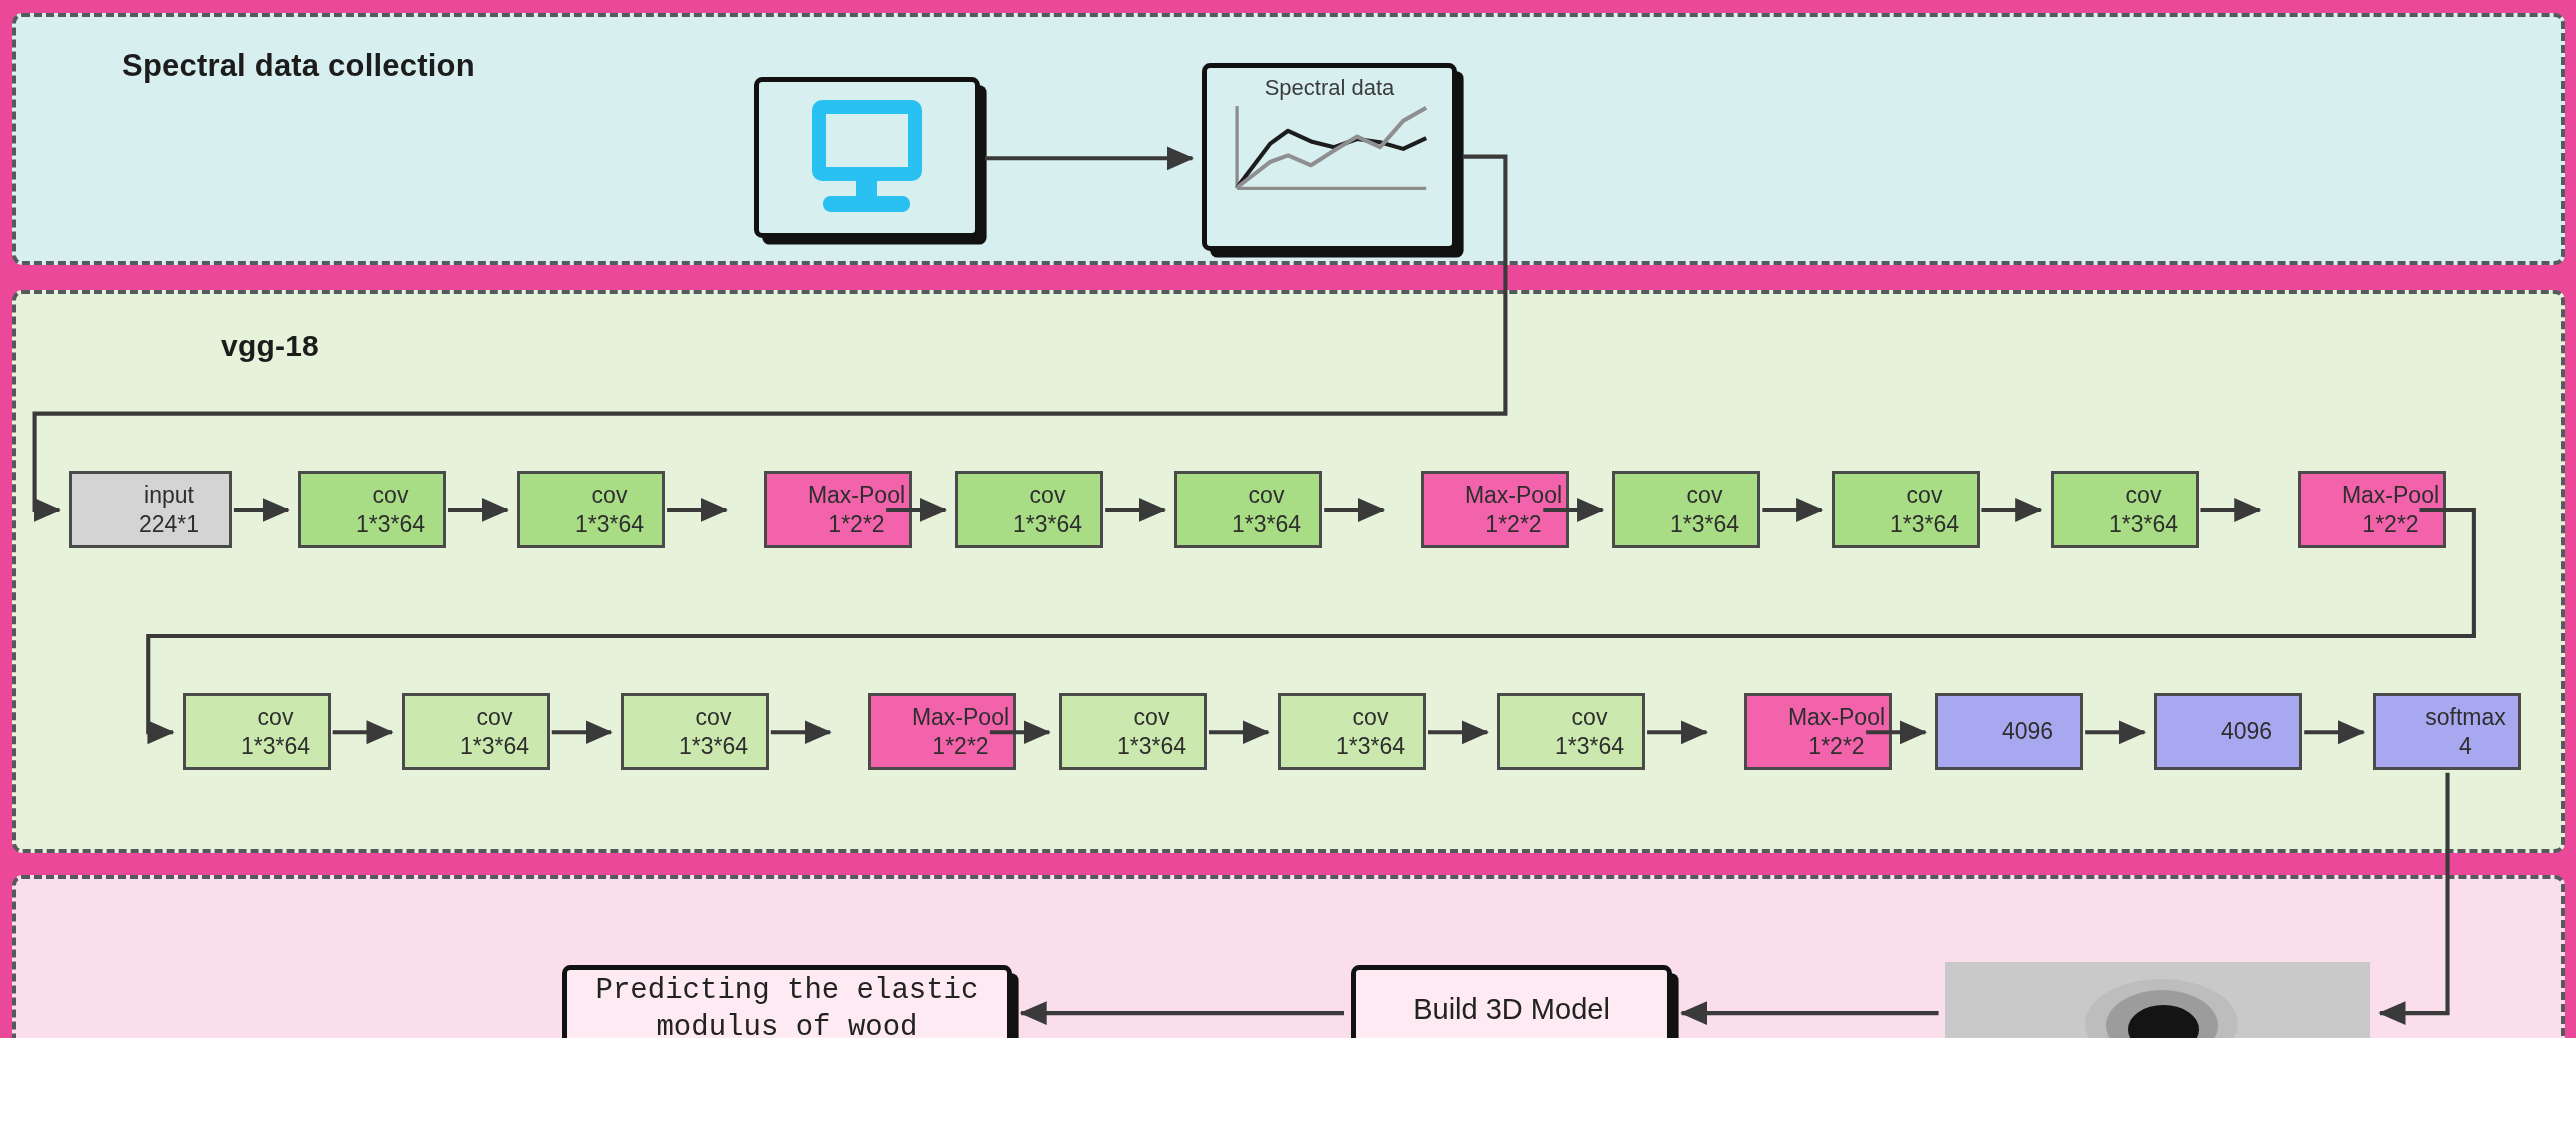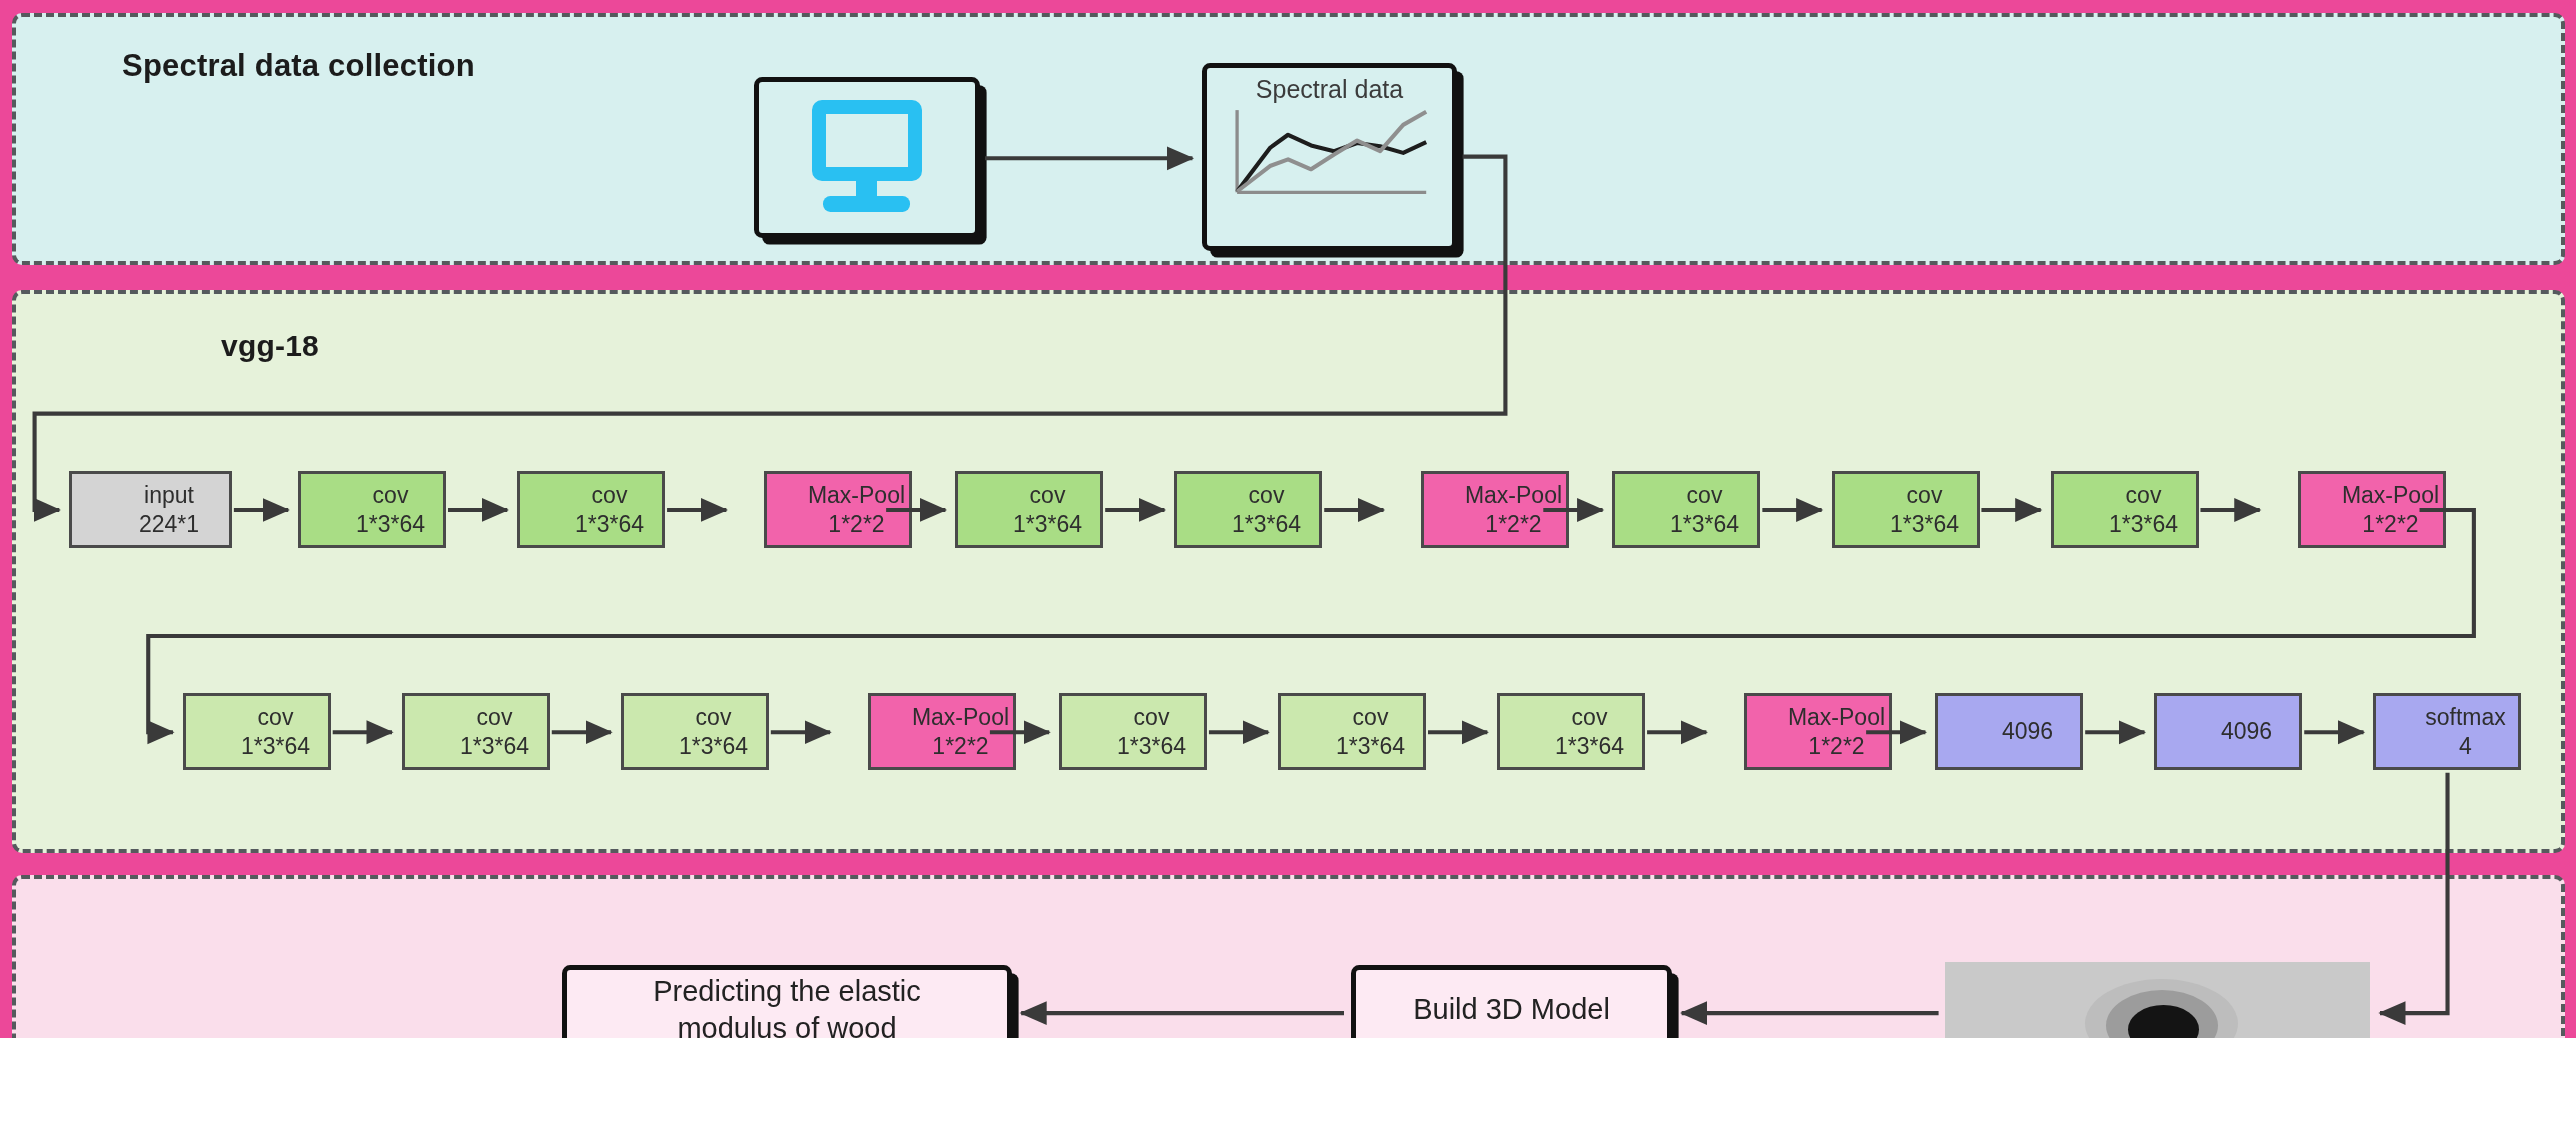--- a/index.html
+++ b/index.html
@@ -64,21 +64,21 @@
   .monitor{width:124px;height:115px;position:relative;}
   .mon-screen{
     position:absolute;left:6.6px;top:0;width:110px;height:81px;
     box-sizing:border-box;border:14px solid #29c0f2;border-radius:10px;
   }
   .mon-neck{position:absolute;left:51px;top:80px;width:21.4px;height:18px;background:#29c0f2;}
   .mon-base{position:absolute;left:18px;top:96px;width:87px;height:15.6px;background:#29c0f2;border-radius:7.4px;}
 
   
   .spec-inner{display:flex;flex-direction:column;align-items:center;width:100%;height:100%;padding-top:6.6px;box-sizing:border-box;}
-  .spec-caption{font-size:25px;line-height:1.15;color:#3b3b3b;text-align:center;}
+  .spec-caption{font-size:22px;line-height:1.15;color:#3b3b3b;text-align:center;}
 
   
   .wood{position:absolute;overflow:hidden;background:#c9c9c9;}
   .knot{position:absolute;border-radius:50%;}
 </style>
 </head>
 <body>
 
 <div id="stage">
 
@@ -192,21 +192,21 @@
     <span>4096</span>
   </div>
   <div class="node n-fc" style="left:2154px;top:693px;width:148px;height:77px;">
     <span>4096</span>
   </div>
   <div class="node n-fc" style="left:2373px;top:693px;width:148px;height:77px;">
     <span>softmax</span>
     <span>4</span>
   </div>
 
-  <div class="card pinkbg" style="left:562px;top:965px;width:450px;height:89px;padding:16px 15px;">
+  <div class="card pinkbg" style="left:562px;top:965px;width:450px;height:89px;padding:16px 15px;font-family:Liberation Mono, monospace;">
     <span style="font-size:29px;line-height:1.25;text-align:center;white-space:pre-line;">Predicting the elastic
 modulus of wood</span>
   </div>
 
   <div class="card pinkbg" style="left:1351px;top:965px;width:321px;height:89px;text-align:center;">
     <span style="font-size:29px;">Build 3D Model</span>
   </div>
 
   <div class="wood" style="left:1945px;top:962px;width:425px;height:105px;">
     <div class="knot" style="left:140px;top:16.5px;width:153px;height:89px;background:#bdbdbd;"></div>

